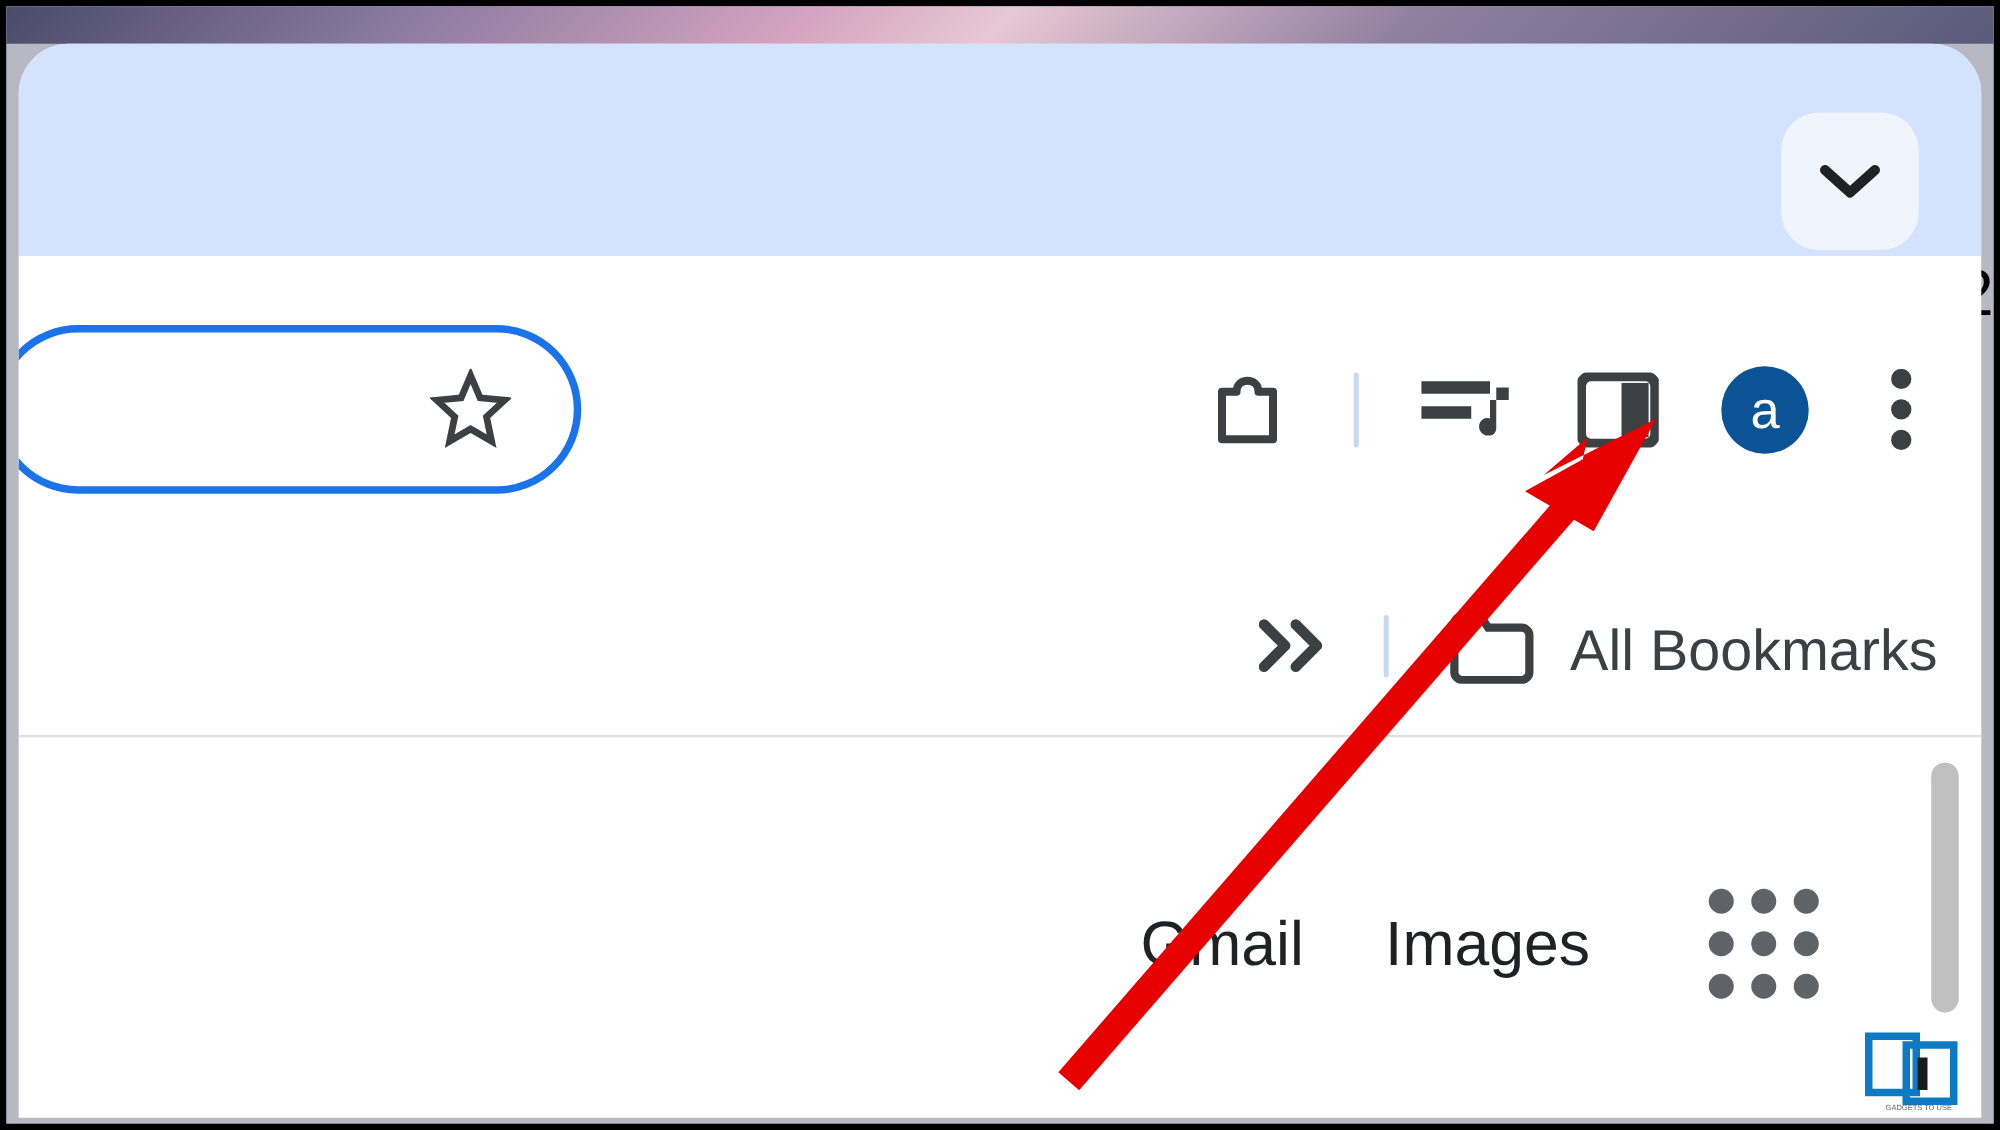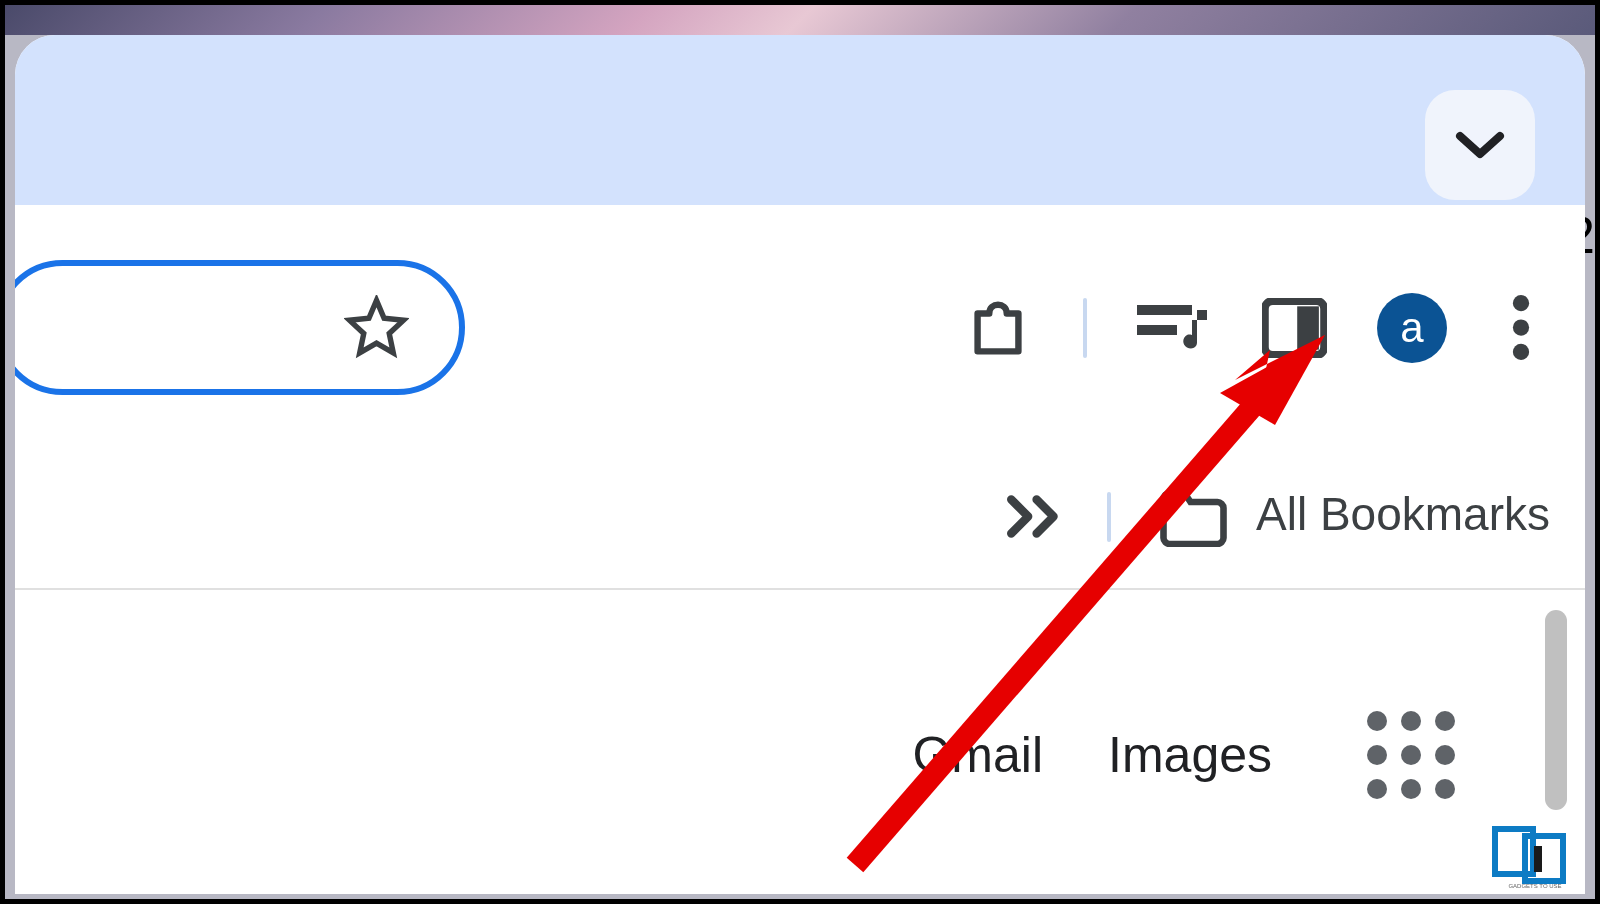--- a/index.html
+++ b/index.html
@@ -263,21 +263,21 @@
   <div class="bookmarks-bar">
     <div class="icon-btn">
       <svg width="55" height="45" viewBox="0 0 26 20">
         <path d="M 2 2 L 10 10 L 2 18" stroke="#3c4043" stroke-width="4" fill="none" stroke-linecap="round" stroke-linejoin="round"></path>
         <path d="M 14 2 L 22 10 L 14 18" stroke="#3c4043" stroke-width="4" fill="none" stroke-linecap="round" stroke-linejoin="round"></path>
       </svg>
     </div>
 
     <div class="divider-v" style="height:50px;"></div>
 
-    <div class="icon-btn" style="gap:25px; display:flex; align-items:flex-start;">
+    <div class="icon-btn" style="gap:25px; display:flex; align-items:flex-end;">
       <svg width="75" height="60" viewBox="0 0 24 20">
         <path d="M 2 4 L 2 17 C 2 18 3 19 4 19 L 20 19 C 21 19 22 18 22 17 L 22 7 C 22 6 21 5 20 5 L 11 5 L 9 2 L 4 2 C 3 2 2 3 2 4 Z" fill="none" stroke="#3c4043" stroke-width="2.2"></path>
       </svg>
       <span class="bookmarks-label">All Bookmarks</span>
     </div>
   </div>
 
   <div class="content-area">
     <a class="content-link">Gmail</a>
     <a class="content-link">Images</a>

